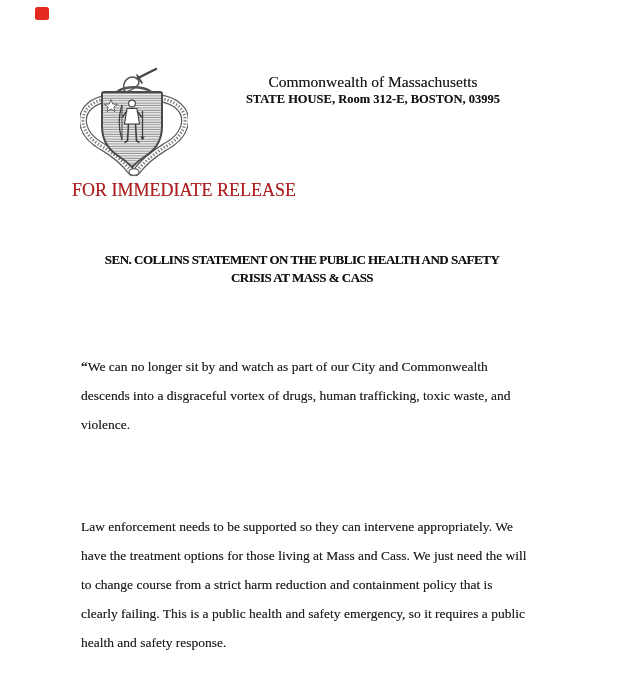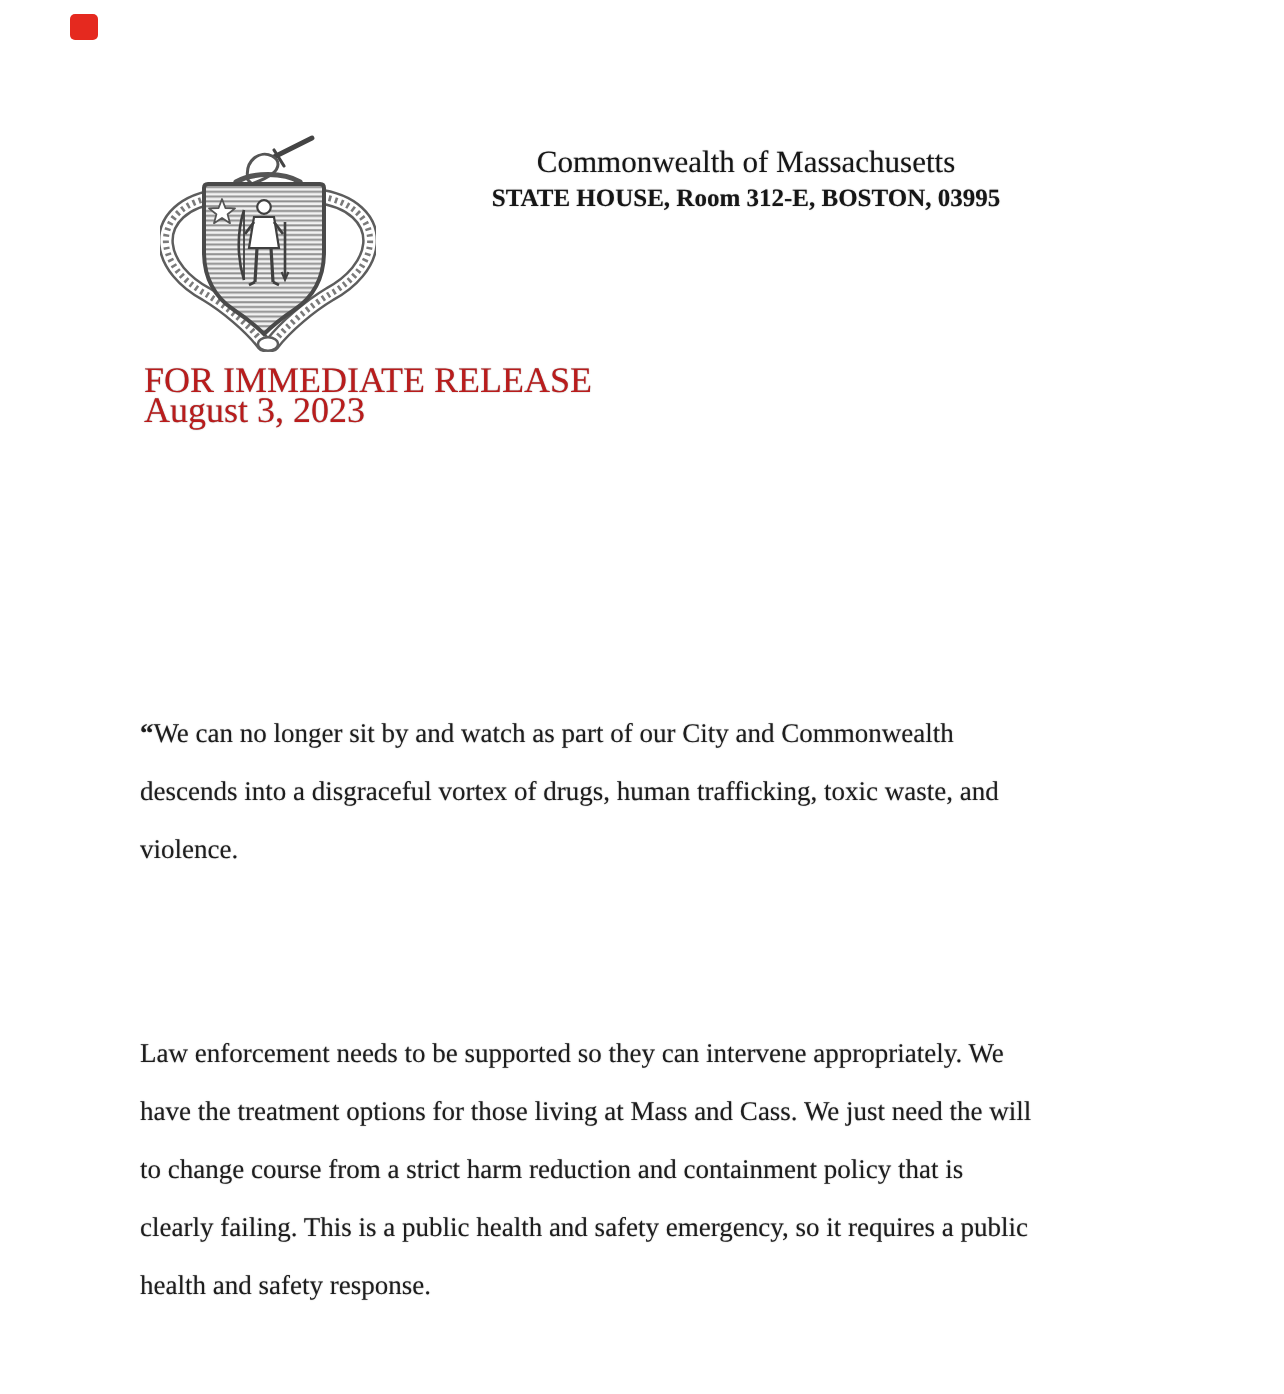--- a/index.html
+++ b/index.html
@@ -30,21 +30,21 @@
   .headline{
     position:absolute;left:70px;top:251px;width:464px;
     font-size:13px;font-weight:bold;line-height:18px;letter-spacing:-0.5px;
     text-align:center;white-space:pre;color:#111;
   }
 
   .body-text{
     position:absolute;left:69px;top:294px;width:540px;
     font-size:13.5px;line-height:29px;white-space:pre;color:#1d1d1d;
   }
-  .body-text p{ margin:0 0 15px 1px; }
+  .body-text p{ margin:0 0 15px 12px; }
   .lead-quote{ font-weight:bold; }
 </style>
 </head>
 <body>
 
 <div class="page">
 
   <div class="red-marker" style="background-color: rgb(229, 41, 31);"></div>
 
   <svg class="seal" viewBox="0 0 108 112" aria-hidden="true">
@@ -93,23 +93,24 @@
     </g>
   </svg>
 
   <div class="letterhead soft">
     <div class="lh1">Commonwealth of Massachusetts</div>
     <div class="lh3">STATE HOUSE, Room 312-E, BOSTON, 03995</div>
   </div>
 
   <div class="release soft">
     <div>FOR IMMEDIATE RELEASE</div>
-    <div>August 3, 2023</div>
   </div>
 
+  <div class="headline soft">SEN. COLLINS STATEMENT ON THE PUBLIC HEALTH AND SAFETY
+CRISIS AT MASS &amp; CASS</div>
 
   <div class="body-text soft">
     <p><span class="lead-quote">“</span><span>We can no longer sit by and watch as part of our City and Commonwealth
 descends into a disgraceful vortex of drugs, human trafficking, toxic waste, and
 violence.</span></p>
     <p><span>Law enforcement needs to be supported so they can intervene appropriately. We
 have the treatment options for those living at Mass and Cass. We just need the will
 to change course from a strict harm reduction and containment policy that is
 clearly failing. This is a public health and safety emergency, so it requires a public
 health and safety response.</span></p>

